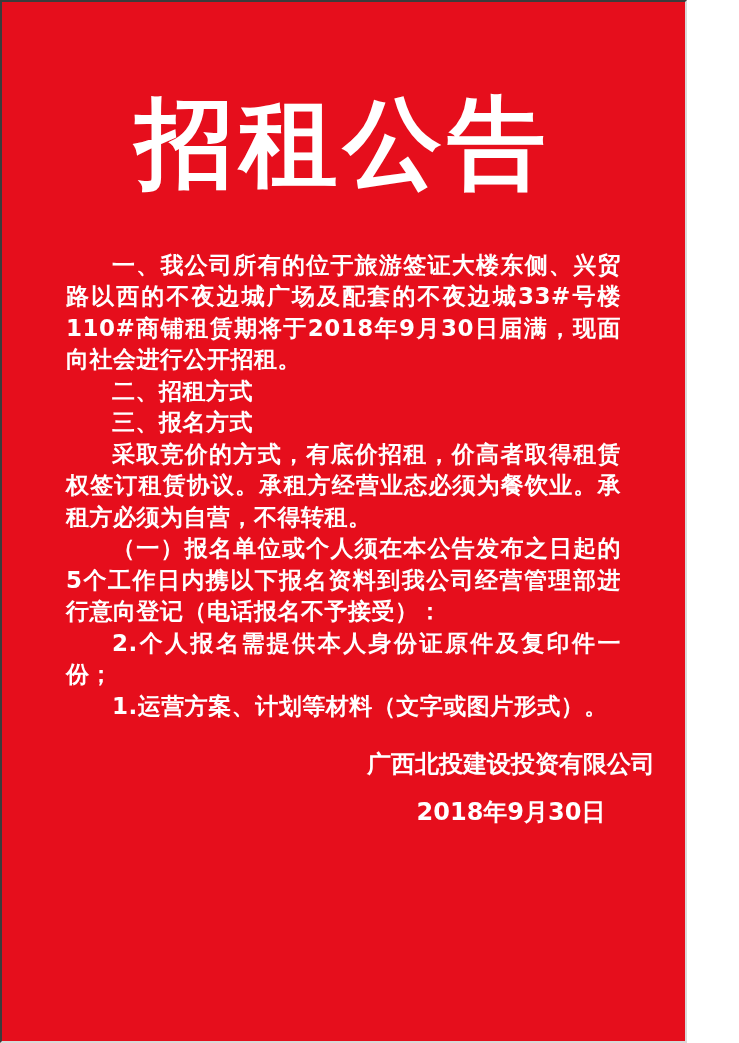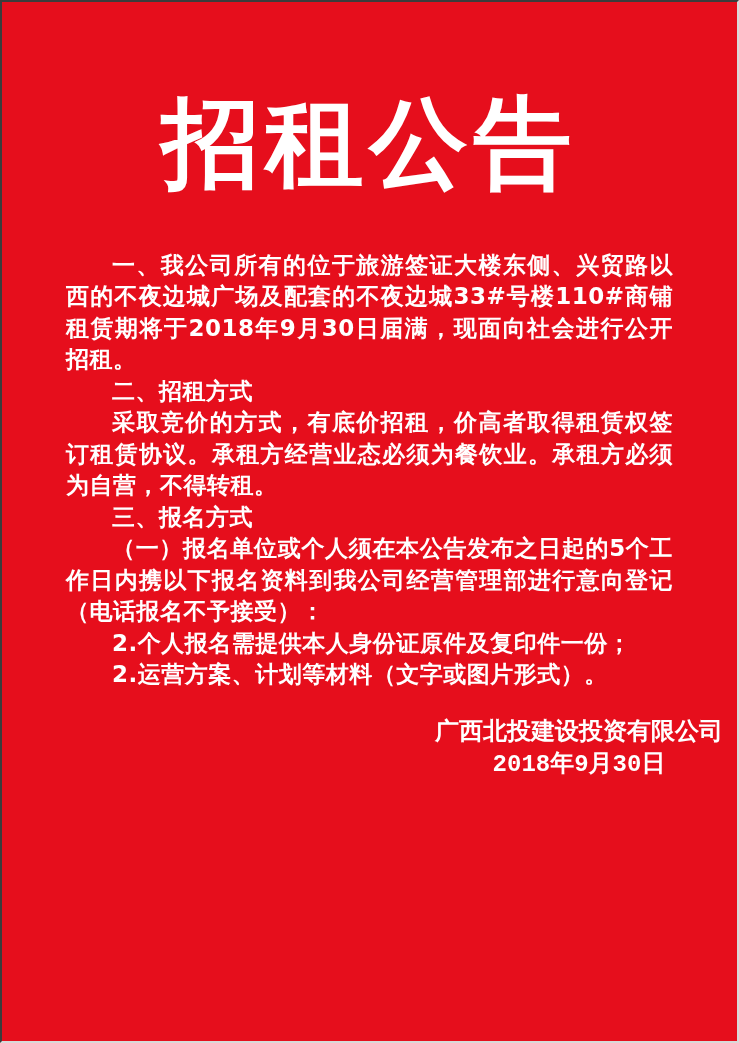--- a/index.html
+++ b/index.html
@@ -2,21 +2,21 @@
 <html lang="zh"><head>
 <meta charset="utf-8">
 <style>
   html, body {
     margin: 0;
     padding: 0;
     background: #ffffff;
   }
   .poster {
     position: relative;
-    width: 739px;
+    width: 687px;
     height: 1043px;
     box-sizing: border-box;
     background: #e60e1c;
     border-top: 2px solid #3c3c3c;
     border-left: 2px solid #3c3c3c;
     border-right: 2px solid #d9d9d9;
     border-bottom: 2px solid #d9d9d9;
     overflow: hidden;
   }
   .title {
@@ -49,37 +49,37 @@
     margin: 26px 14px 0 auto;
     width: -moz-fit-content;
     width: fit-content;
     text-align: center;
     color: #ffffff;
     font-family: "DejaVu Sans", "Liberation Sans", sans-serif;
     font-weight: bold;
     font-size: 24px;
     line-height: 32px;
   }
-  .signature p { margin: 0; font-family: Liberation Mono, monospace; }
+  .signature p { margin: 16px; }
 </style>
 </head>
 <body>
 
 <div class="poster">
 
   <h1 class="title">招租公告</h1>
 
   <div class="body-text">
     <p class="para">一、我公司所有的位于旅游签证大楼东侧、兴贸路以西的不夜边城广场及配套的不夜边城33#号楼110#商铺租赁期将于2018年9月30日届满，现面向社会进行公开招租。</p>
     <p class="para">二、招租方式</p>
+    <p class="para">三、报名方式</p>
     <p class="para">采取竞价的方式，有底价招租，价高者取得租赁权签订租赁协议。承租方经营业态必须为餐饮业。承租方必须为自营，不得转租。</p>
-    <p class="para">三、报名方式</p>
     <p class="para">（一）报名单位或个人须在本公告发布之日起的5个工作日内携以下报名资料到我公司经营管理部进行意向登记（电话报名不予接受）：</p>
     <p class="para">2.个人报名需提供本人身份证原件及复印件一份；</p>
-    <p class="para">2.运营方案、计划等材料（文字或图片形式）。</p>
+    <p class="para">1.运营方案、计划等材料（文字或图片形式）。</p>
   </div>
 
   <div class="signature">
     <p>广西北投建设投资有限公司</p>
     <p>2018年9月30日</p>
   </div>
 
 </div>
 
 </body></html>

